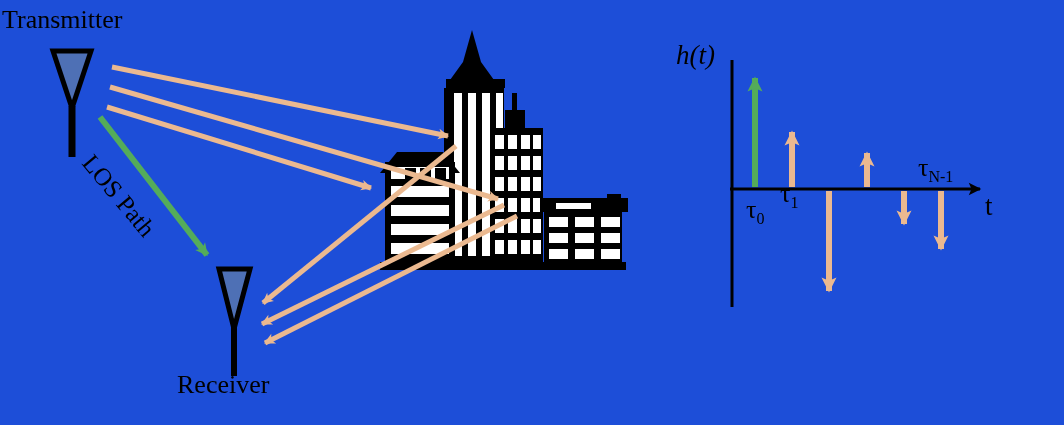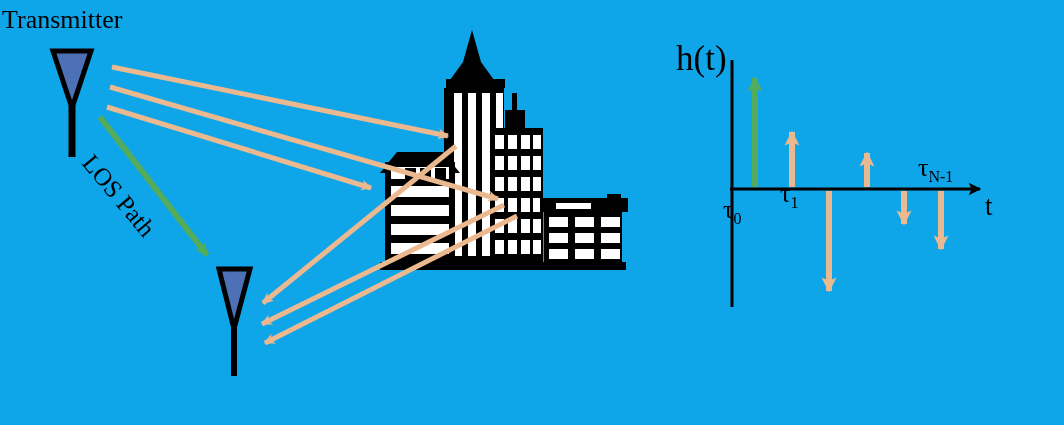--- a/index.html
+++ b/index.html
@@ -1,24 +1,24 @@
 <!DOCTYPE html>
 <html style="--orange: #EBB990; --green: #54AC5A; --blue: #4E70B5; --ink: #000000;"><head>
 <meta charset="utf-8">
 <style>
   html,body{margin:0;padding:0;background:#fff;}
   .canvas{
-    position:relative;width:1064px;height:425px;background:#0ea5e9;overflow:hidden;
+    position:relative;width:1064px;height:425px;background:#1d4ed8;overflow:hidden;
     font-family:"Liberation Serif","DejaVu Serif",serif;color:#000;
   }
   .canvas svg{position:absolute;left:0;top:0;}
   .lbl{position:absolute;white-space:nowrap;line-height:1.05;color:#000;}
   .lbl-main{font-size:26px;}
   .lbl-los{font-size:25px;transform:rotate(50deg);transform-origin:0 0;}
-  .lbl-ht{font-size:35px;}
+  .lbl-ht{font-size:27px;font-style:italic;}
   .lbl-t{font-size:27px;}
   .tau{font-size:26px;}
   .tau .sub{font-size:16px;vertical-align:-6px;letter-spacing:0;}
   .mk-orange{fill:var(--orange);}
   .mk-green{fill:var(--green);}
   .mk-black{fill:var(--ink);}
 </style>
 </head>
 <body>
 
@@ -146,25 +146,26 @@
           <line x1="829" x2="829" y1="191" y2="291" stroke="#EBB990" stroke-width="6" marker-end="url(#impulse-arrow-orange)"></line>
           <line x1="867" x2="867" y1="187" y2="153" stroke="#EBB990" stroke-width="6" marker-end="url(#impulse-arrow-orange)"></line>
           <line x1="904" x2="904" y1="191" y2="224" stroke="#EBB990" stroke-width="6" marker-end="url(#impulse-arrow-orange)"></line>
           <line x1="941" x2="941" y1="191" y2="249" stroke="#EBB990" stroke-width="6" marker-end="url(#impulse-arrow-orange)"></line>
         </g>
     </g>
   </svg>
 
   <div class="lbl lbl-main" style="left:2px;top:6px">Transmitter</div>
   <div class="lbl lbl-los" style="left:97px;top:150px">LOS Path</div>
+  <div class="lbl lbl-main" style="left:177px;top:371px">Receiver</div>
 
   <div class="lbl lbl-ht" style="left:676px;top:41px">h(t)</div>
   <div class="lbl lbl-t" style="left:985px;top:192px">t</div>
 
-  <div class="lbl tau" style="left:723px;top:196px">
+  <div class="lbl tau" style="left:746px;top:196px">
     <span>τ</span><span class="sub">0</span>
   </div>
   <div class="lbl tau" style="left:780px;top:180px">
     <span>τ</span><span class="sub">1</span>
   </div>
   <div class="lbl tau" style="left:918px;top:154px">
     <span>τ</span><span class="sub">N-1</span>
   </div>
 
 </div>

